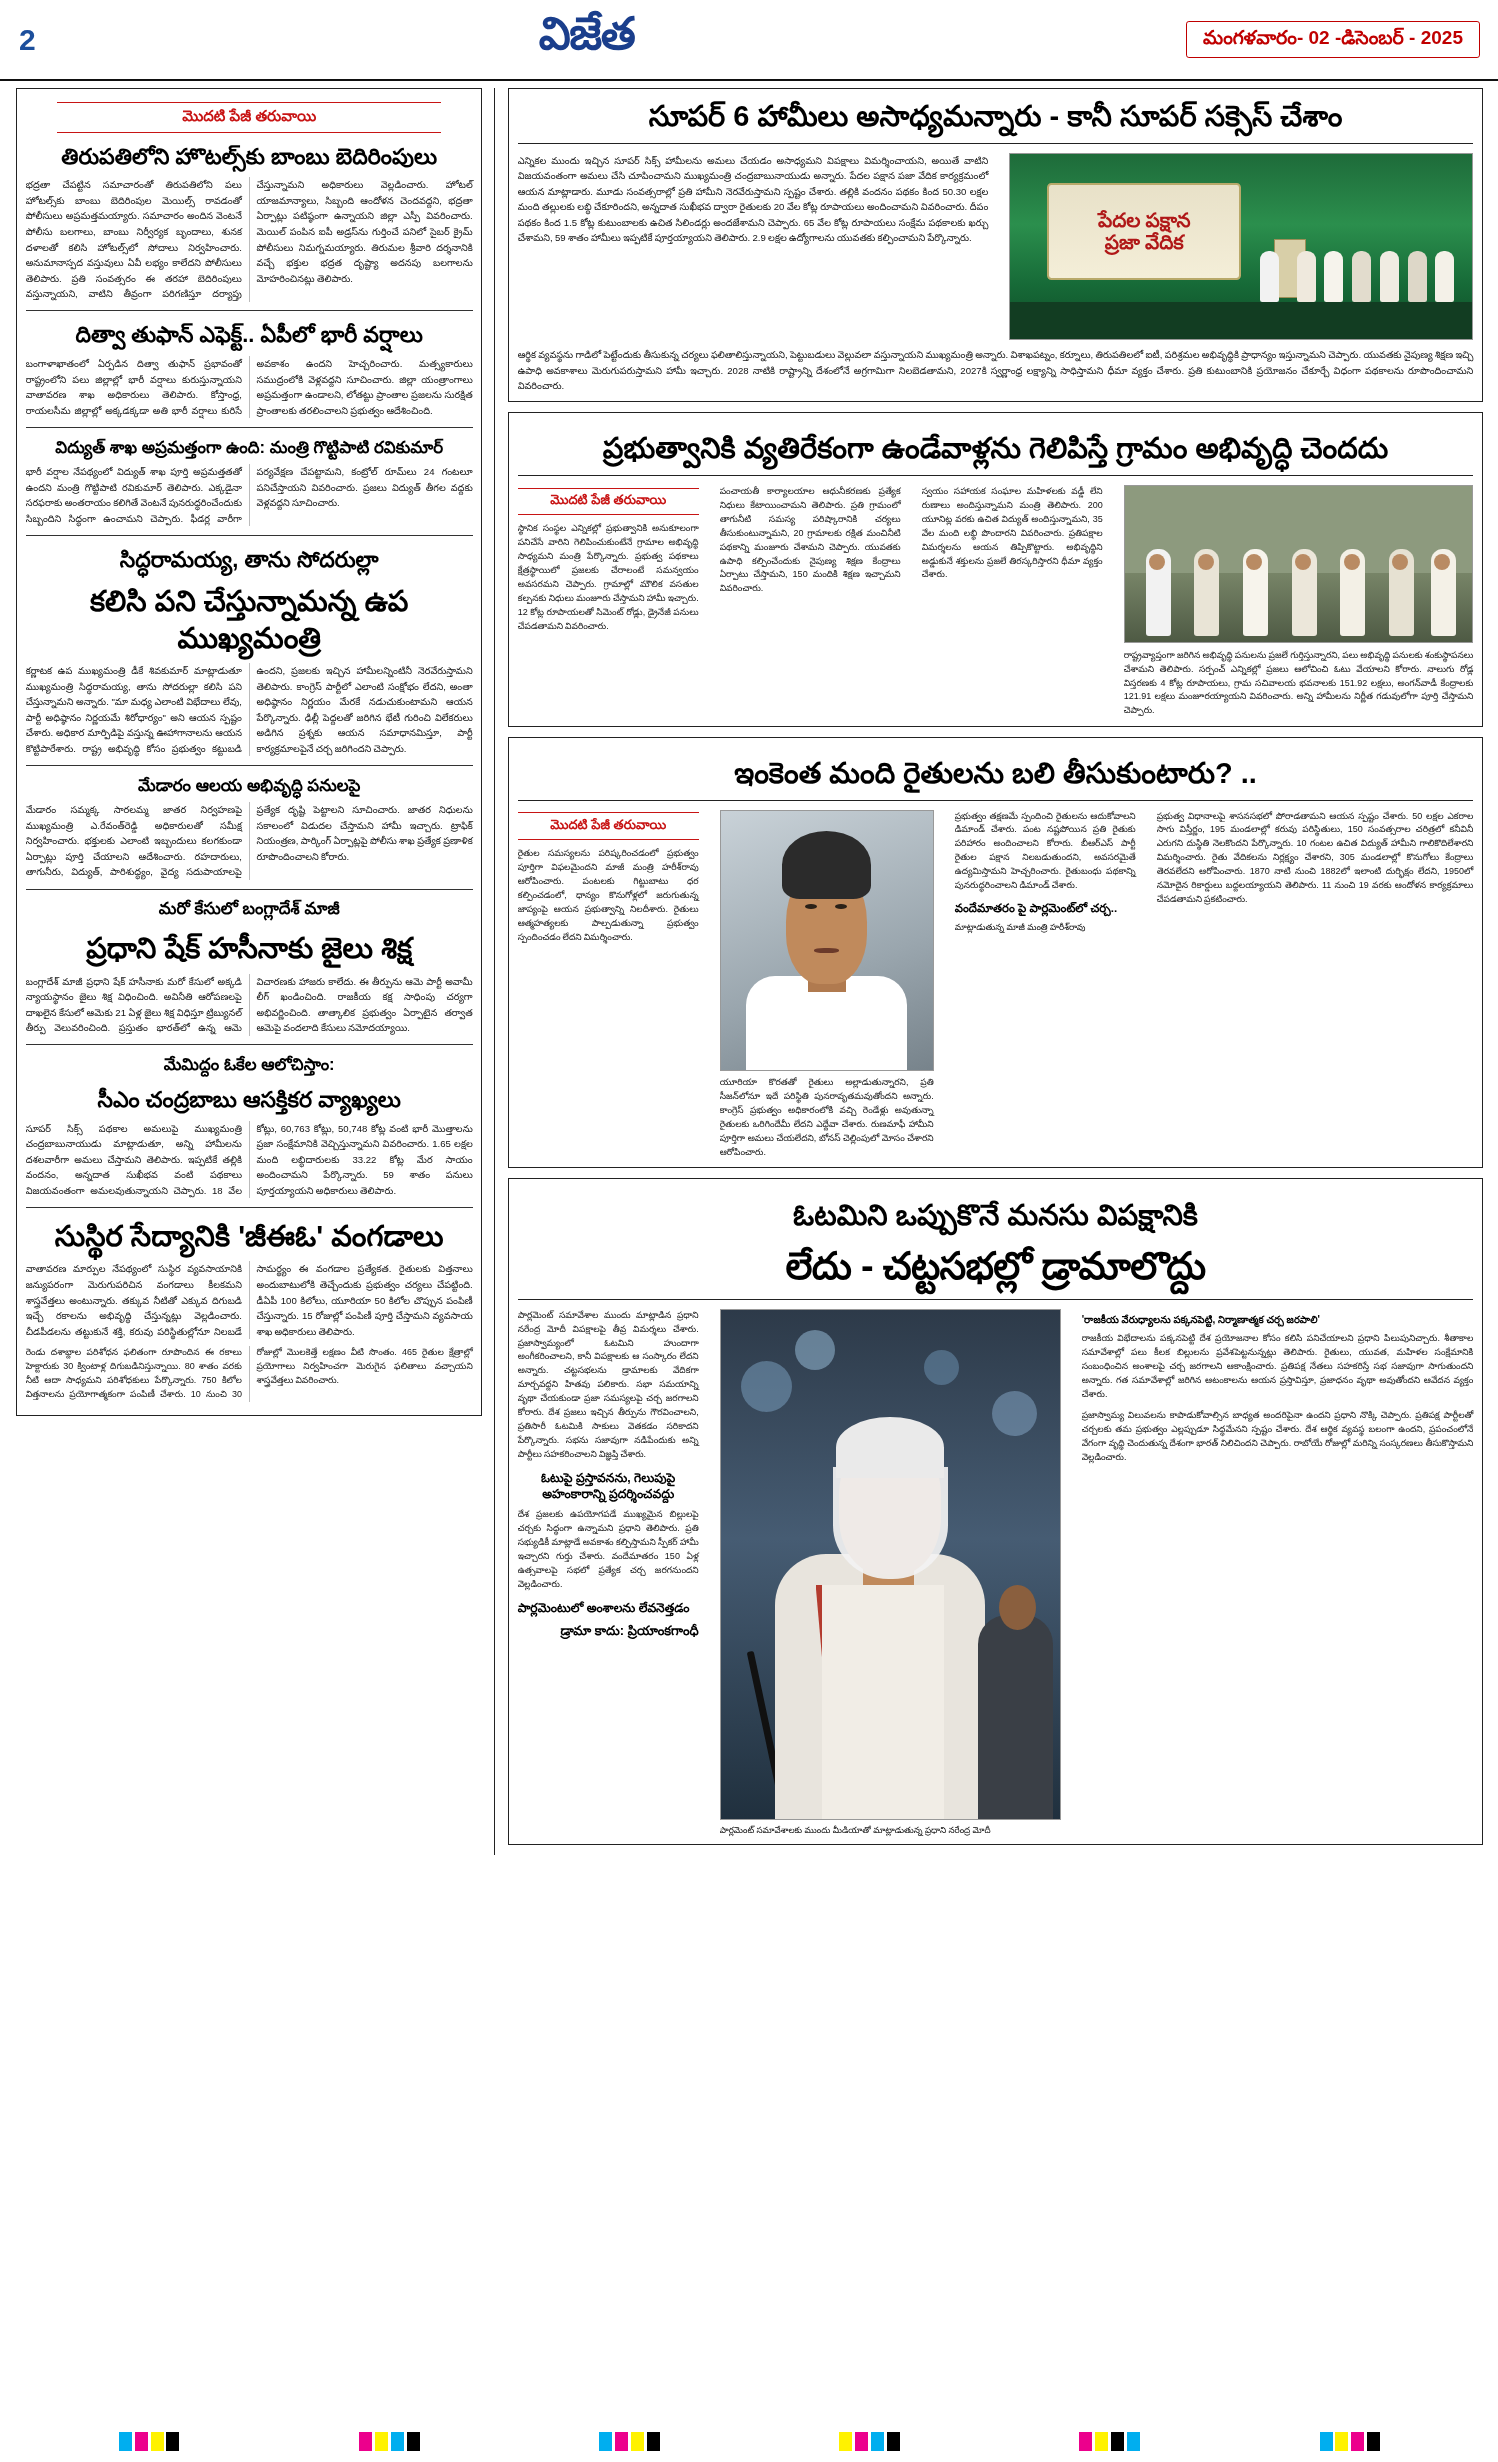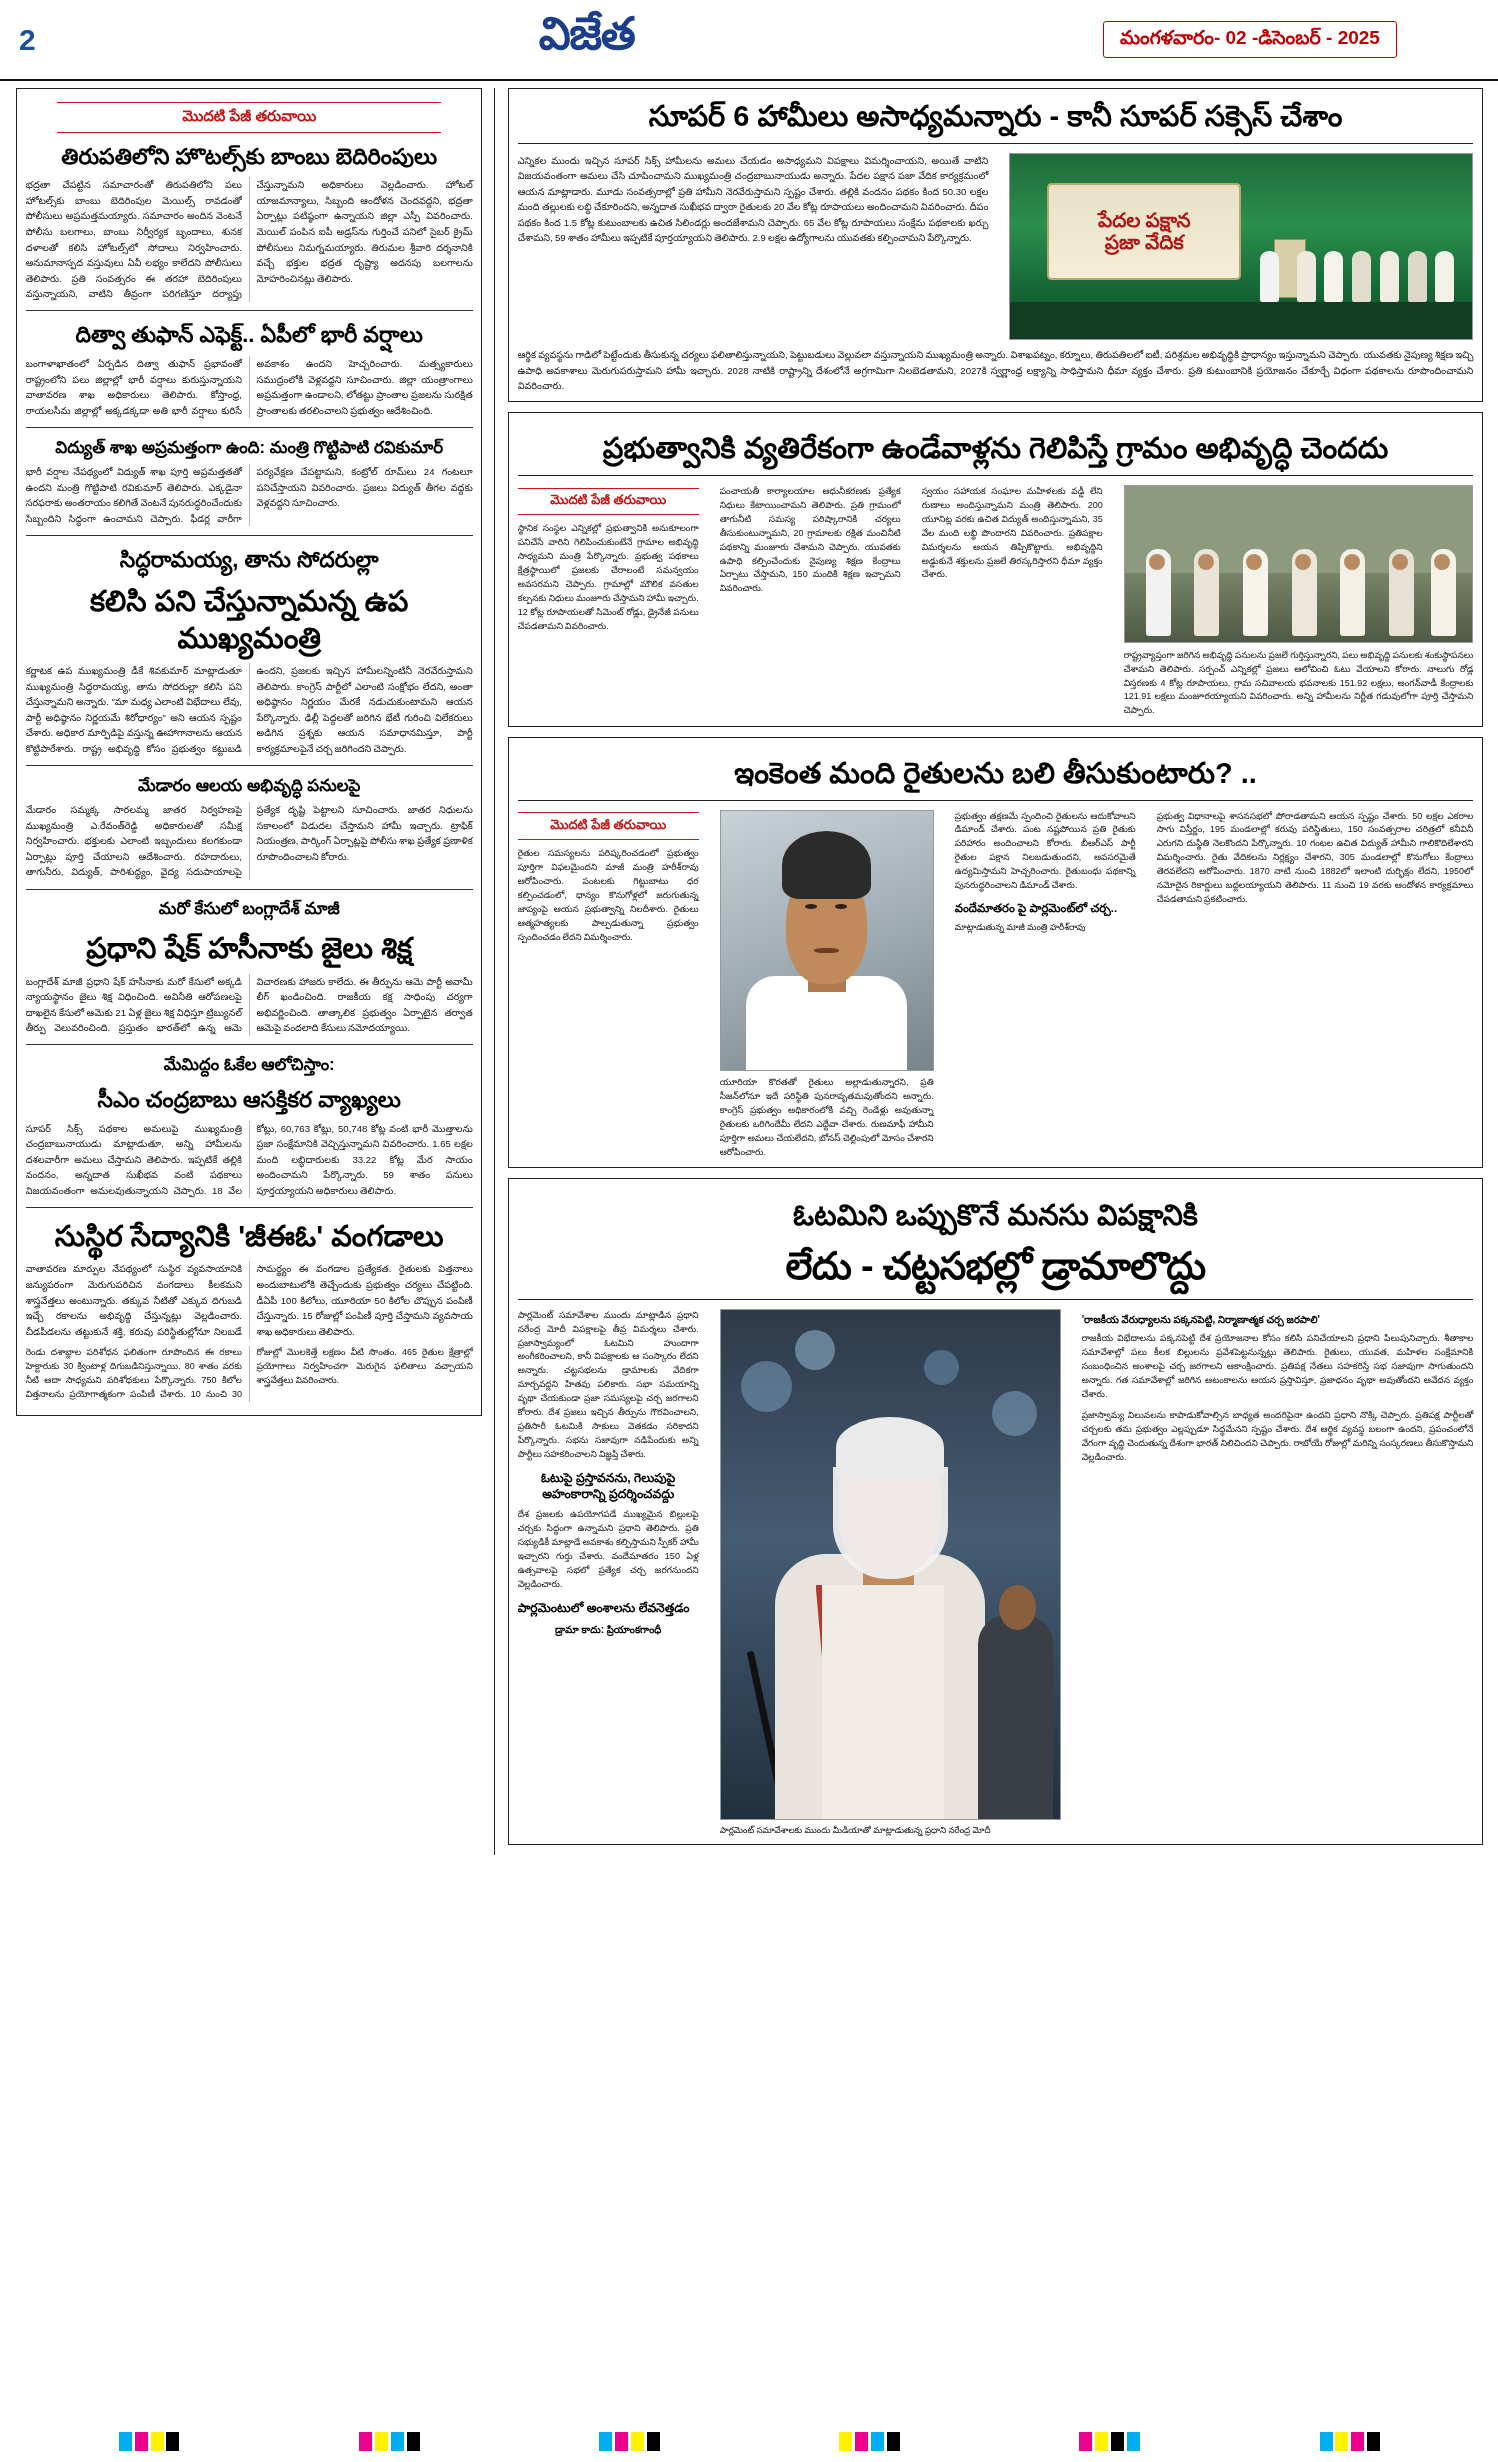--- a/index.html
+++ b/index.html
@@ -36,21 +36,21 @@
   }
   .masthead-logo .logo-text {
     font-size: 45px;
     font-weight: bold;
     color: #1a3e8c;
     letter-spacing: -1.5px;
     font-family: "Liberation Serif", serif;
   }
   .masthead-date {
     min-width: 377px;
-    text-align: left;
+    text-align: right;
   }
   .date-pill {
     display: inline-block;
     background: #ffffff;
     color: #c00000;
     border: 1.5px solid #c00000;
     border-radius: 2.9px;
     padding: 4.4px 16px;
     font-size: 19px;
     font-weight: bold;
@@ -396,21 +396,21 @@
     <div class="section-box">
       <div class="tl-head big">ఓటమిని ఒప్పుకొనే మనసు విపక్షానికి</div>
       <div class="tl-head huge">లేదు - చట్టసభల్లో డ్రామాలొద్దు</div>
       <div class="rule thick"></div>
       <div class="flex">
         <div style="width:181px">
           <div class="body-text tight">పార్లమెంట్ సమావేశాల ముందు మాట్లాడిన ప్రధాని నరేంద్ర మోదీ విపక్షాలపై తీవ్ర విమర్శలు చేశారు. ప్రజాస్వామ్యంలో ఓటమిని హుందాగా అంగీకరించాలని, కానీ విపక్షాలకు ఆ సంస్కారం లేదని అన్నారు. చట్టసభలను డ్రామాలకు వేదికగా మార్చవద్దని హితవు పలికారు. సభా సమయాన్ని వృథా చేయకుండా ప్రజా సమస్యలపై చర్చ జరగాలని కోరారు. దేశ ప్రజలు ఇచ్చిన తీర్పును గౌరవించాలని, ప్రతిసారీ ఓటమికి సాకులు వెతకడం సరికాదని పేర్కొన్నారు. సభను సజావుగా నడిపేందుకు అన్ని పార్టీలు సహకరించాలని విజ్ఞప్తి చేశారు.</div>
           <div class="tl-subhead" style="font-size:12.3px; margin-top:8.7px">ఓటుపై ప్రస్తావనను, గెలుపుపై అహంకారాన్ని ప్రదర్శించవద్దు</div>
           <div class="body-text tight">దేశ ప్రజలకు ఉపయోగపడే ముఖ్యమైన బిల్లులపై చర్చకు సిద్ధంగా ఉన్నామని ప్రధాని తెలిపారు. ప్రతి సభ్యుడికీ మాట్లాడే అవకాశం కల్పిస్తామని స్పీకర్ హామీ ఇచ్చారని గుర్తు చేశారు. వందేమాతరం 150 ఏళ్ల ఉత్సవాలపై సభలో ప్రత్యేక చర్చ జరగనుందని వెల్లడించారు.</div>
           <div class="tl-subhead" style="font-size:12.3px; text-align:left; margin-top:8.7px">పార్లమెంటులో అంశాలను లేవనెత్తడం</div>
-          <div class="tl-subhead" style="font-size:10px; text-align:center; margin-top:0">డ్రామా కాదు: ప్రియాంకగాంధీ</div>
+          <div class="tl-subhead" style="font-size:13px; text-align:right; margin-top:0">డ్రామా కాదు: ప్రియాంకగాంధీ</div>
         </div>
 
         <div style="width:341px">
           <div class="photo photo-pm">
             <div class="bg"></div>
             <div class="bokeh" style="left:6%;  top:10%; width:51px; height:51px; background:#7ea3c4;"></div>
             <div class="bokeh" style="left:22%; top:4%;  width:40px; height:40px; background:#9dc3e0;"></div>
             <div class="bokeh" style="left:60%; top:8%;  width:35px; height:35px; background:#6e93b4;"></div>
             <div class="bokeh" style="left:80%; top:16%; width:45px; height:45px; background:#88aac9;"></div>
             <div class="mic" style="left:12%; bottom:6%; width:7.3px; height:138px; transform:rotate(-12deg);"></div>

